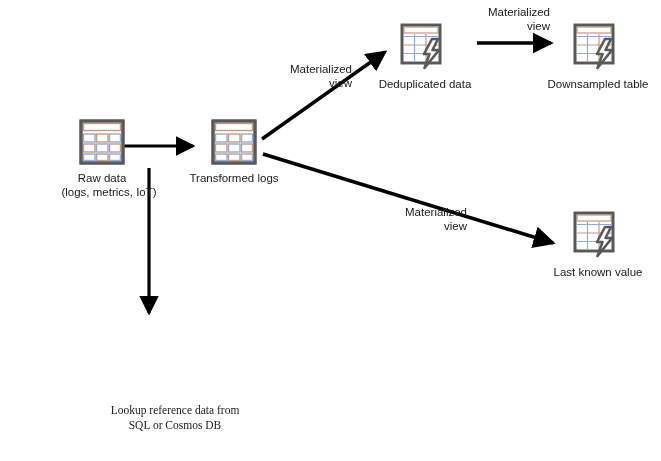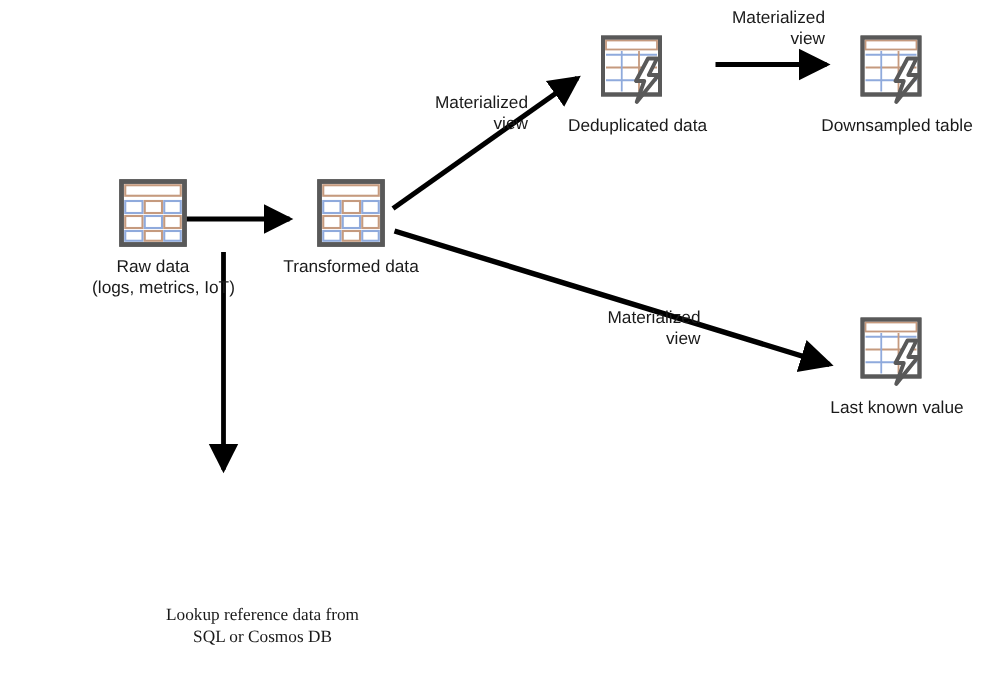--- a/index.html
+++ b/index.html
@@ -123,21 +123,21 @@
         <rect x="5.5" y="26" width="11.5" height="8" fill="#ffffff" stroke="#C59A7E" stroke-width="1.4"></rect>
         <rect x="18.5" y="26" width="11.5" height="8" fill="#ffffff" stroke="#8FAADC" stroke-width="1.4"></rect>
         <rect x="31.5" y="26" width="11" height="8" fill="#ffffff" stroke="#C59A7E" stroke-width="1.4"></rect>
         <rect x="5.5" y="36" width="11.5" height="6.5" fill="#ffffff" stroke="#8FAADC" stroke-width="1.4"></rect>
         <rect x="18.5" y="36" width="11.5" height="6.5" fill="#ffffff" stroke="#C59A7E" stroke-width="1.4"></rect>
         <rect x="31.5" y="36" width="11" height="6.5" fill="#ffffff" stroke="#8FAADC" stroke-width="1.4"></rect>
         <path d="M3 3 h42 v42 h-42 z" fill="none" stroke="#595959" stroke-width="3"></path>
       </svg>
     </span>
     <span class="caption">
-      <span>Transformed data</span>
+      <span>Transformed logs</span>
     </span>
   </div>
 
   <div class="node" style="left:365px; top:22px; width:120px;">
     <span class="glyph">
       <svg width="52" height="50" viewBox="0 0 52 50">
         <rect x="3" y="3" width="38" height="38" fill="#ffffff" stroke="#595959" stroke-width="2.6"></rect>
         <rect x="5" y="5" width="34" height="6" fill="#ffffff" stroke="#C59A7E" stroke-width="1.2"></rect>
         <line x1="5" y1="14.5" x2="39" y2="14.5" stroke="#8FAADC" stroke-width="1.2"></line>
         <line x1="5" y1="23" x2="39" y2="23" stroke="#C59A7E" stroke-width="1.2"></line>

